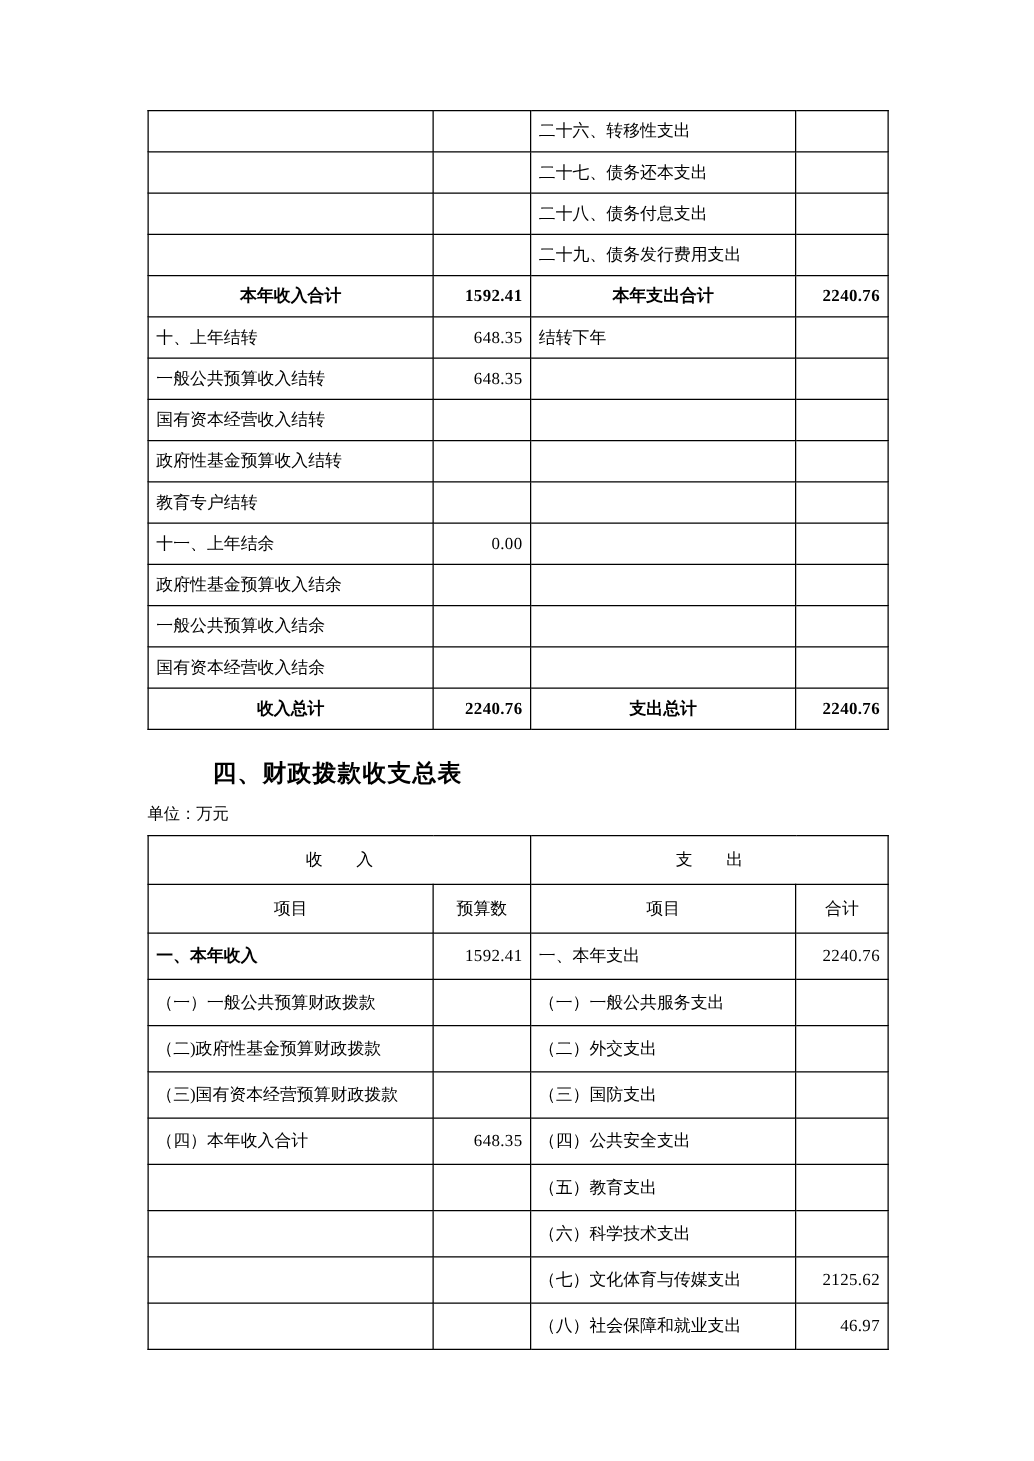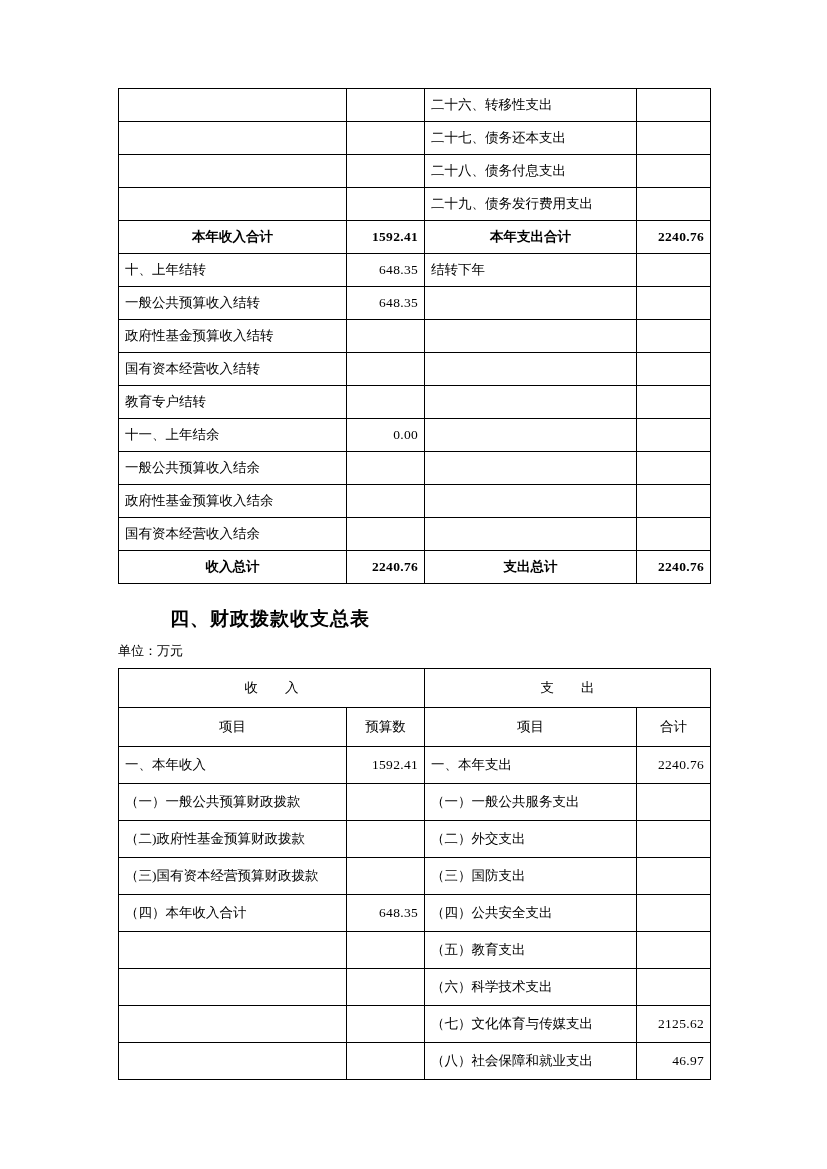--- a/index.html
+++ b/index.html
@@ -135,51 +135,51 @@
             <td class="cL ind3">结转下年</td>
             <td class="cR num"></td>
           </tr>
           <tr>
             <td class="cL ind2">一般公共预算收入结转</td>
             <td class="cR num">648.35</td>
             <td class="cL ind3"></td>
             <td class="cR num"></td>
           </tr>
           <tr>
+            <td class="cL ind2">国有资本经营收入结转</td>
+            <td class="cR num"></td>
+            <td class="cL ind3"></td>
+            <td class="cR num"></td>
+          </tr>
+          <tr>
             <td class="cL ind2">政府性基金预算收入结转</td>
-            <td class="cR num"></td>
-            <td class="cL ind3"></td>
-            <td class="cR num"></td>
-          </tr>
-          <tr>
-            <td class="cL ind2">国有资本经营收入结转</td>
             <td class="cR num"></td>
             <td class="cL ind3"></td>
             <td class="cR num"></td>
           </tr>
           <tr>
             <td class="cL ind2">教育专户结转</td>
             <td class="cR num"></td>
             <td class="cL ind3"></td>
             <td class="cR num"></td>
           </tr>
           <tr>
             <td class="cL ind1">十一、上年结余</td>
             <td class="cR num">0.00</td>
             <td class="cL ind3"></td>
             <td class="cR num"></td>
           </tr>
           <tr>
+            <td class="cL ind2">政府性基金预算收入结余</td>
+            <td class="cR num"></td>
+            <td class="cL ind3"></td>
+            <td class="cR num"></td>
+          </tr>
+          <tr>
             <td class="cL ind2">一般公共预算收入结余</td>
-            <td class="cR num"></td>
-            <td class="cL ind3"></td>
-            <td class="cR num"></td>
-          </tr>
-          <tr>
-            <td class="cL ind2">政府性基金预算收入结余</td>
             <td class="cR num"></td>
             <td class="cL ind3"></td>
             <td class="cR num"></td>
           </tr>
           <tr>
             <td class="cL ind2">国有资本经营收入结余</td>
             <td class="cR num"></td>
             <td class="cL ind3"></td>
             <td class="cR num"></td>
           </tr>
@@ -210,21 +210,21 @@
         </tr>
         <tr class="hdr">
           <td class="cC">项目</td>
           <td class="cC">预算数</td>
           <td class="cC">项目</td>
           <td class="cC">合计</td>
         </tr>
       </tbody>
       <tbody id="t2-body">
           <tr>
-            <td class="cL ind1" style="height: 26px;">一、本年收入</td>
+            <td class="cL ind1" style="height: 26px; font-weight: bold;">一、本年收入</td>
             <td class="cR num">1592.41</td>
             <td class="cL ind3">一、本年支出</td>
             <td class="cR num">2240.76</td>
           </tr>
           <tr>
             <td class="cL ind1" style="height: 26px;">（一）一般公共预算财政拨款</td>
             <td class="cR num"></td>
             <td class="cL ind3">（一）一般公共服务支出</td>
             <td class="cR num"></td>
           </tr>

